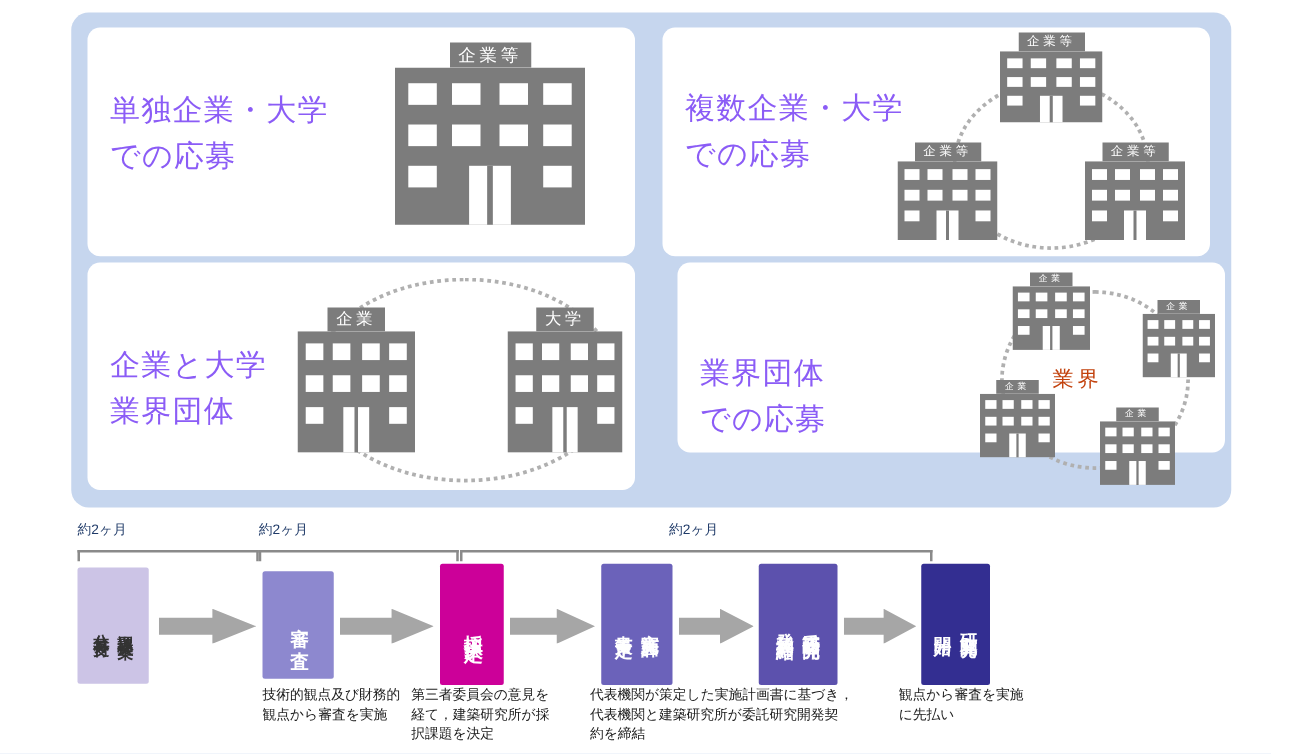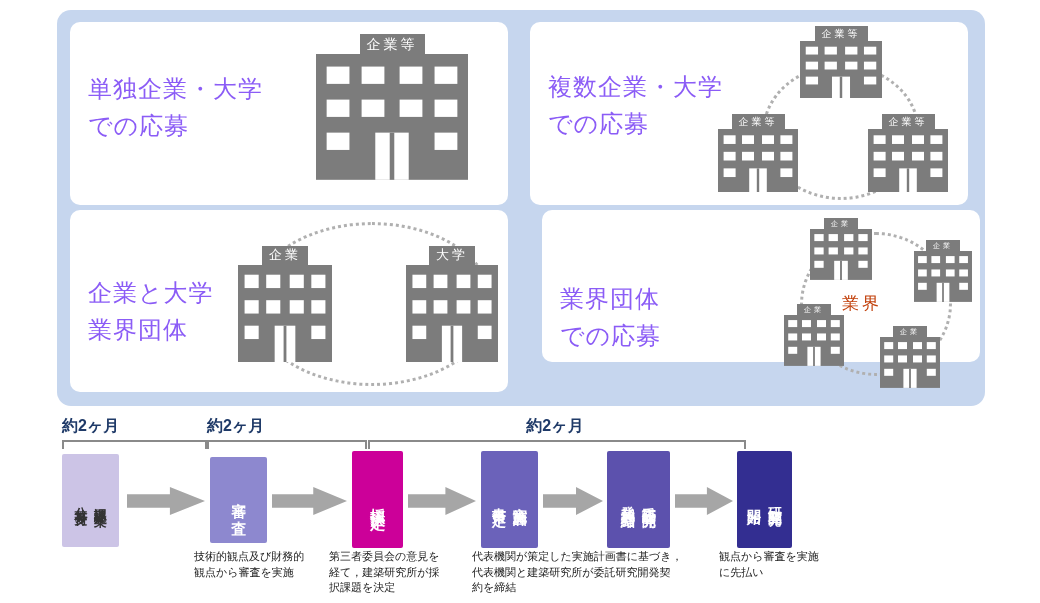--- a/index.html
+++ b/index.html
@@ -19,21 +19,21 @@
   .card-title{position:absolute;left:18px;white-space:pre-line;
               font-size:24px;line-height:1.55;color:#8b5cf6;letter-spacing:1px;}
   
   .building{position:absolute;display:flex;flex-direction:column;align-items:center;z-index:2;}
   .b-sign{background:#7c7c7c;color:#ffffff;line-height:1.3;padding:1px 7px;
           letter-spacing:3px;white-space:nowrap;font-size:inherit;}
   .b-body{width:100%;flex:1 1 auto;min-height:0;display:block;}
   .dotted-circle{position:absolute;border:3px dotted #b0b0b0;border-radius:50%;z-index:1;}
   .center-label{position:absolute;color:#c2410c;font-size:17px;letter-spacing:3px;z-index:3;}
   
-  .duration-label{position:absolute;font-size:16px;font-weight:bold;color:#1f3a68;white-space:nowrap;}
+  .duration-label{position:absolute;font-size:11px;font-weight:normal;color:#1f3a68;white-space:nowrap;}
   .duration-bracket{position:absolute;height:7px;
       border-top:2px solid #8a8a8a;border-left:2px solid #8a8a8a;border-right:2px solid #8a8a8a;}
   
   .step{position:absolute;display:flex;align-items:center;justify-content:center;
         font-weight:bold;border-radius:2px;}
   .step-label{writing-mode:vertical-rl;text-orientation:upright;white-space:pre-line;
               letter-spacing:2px;line-height:1.5;text-align:center;}
   .s1{background:#ccc4e6;color:#333333;font-size:13px;}
   .s2{background:#8d88cf;color:#ffffff;font-size:15px;}
   .s3{background:#cc0099;color:#ffffff;font-size:15px;}
@@ -191,21 +191,21 @@
   <span class="step-label">委託研究開
 発契約締結</span>
 </div>
 <div class="flow-arrow" style="left:675px;width:58px"></div>
 
 <div class="step s6" style="left:737px;top:451px;width:55px;height:97px">
   <span class="step-label">研究開発
 開始</span>
 </div>
 
-<div class="note" style="left:194px;top:549px">技術的観点及び財務的
+<div class="note" style="left:210px;top:549px">技術的観点及び財務的
 観点から審査を実施</div>
 <div class="note" style="left:329px;top:549px">第三者委員会の意見を
 経て，建築研究所が採
 択課題を決定</div>
 <div class="note" style="left:472px;top:549px">代表機関が策定した実施計画書に基づき，
 代表機関と建築研究所が委託研究開発契
 約を締結</div>
 <div class="note" style="left:719px;top:549px">観点から審査を実施
 に先払い</div>
 

